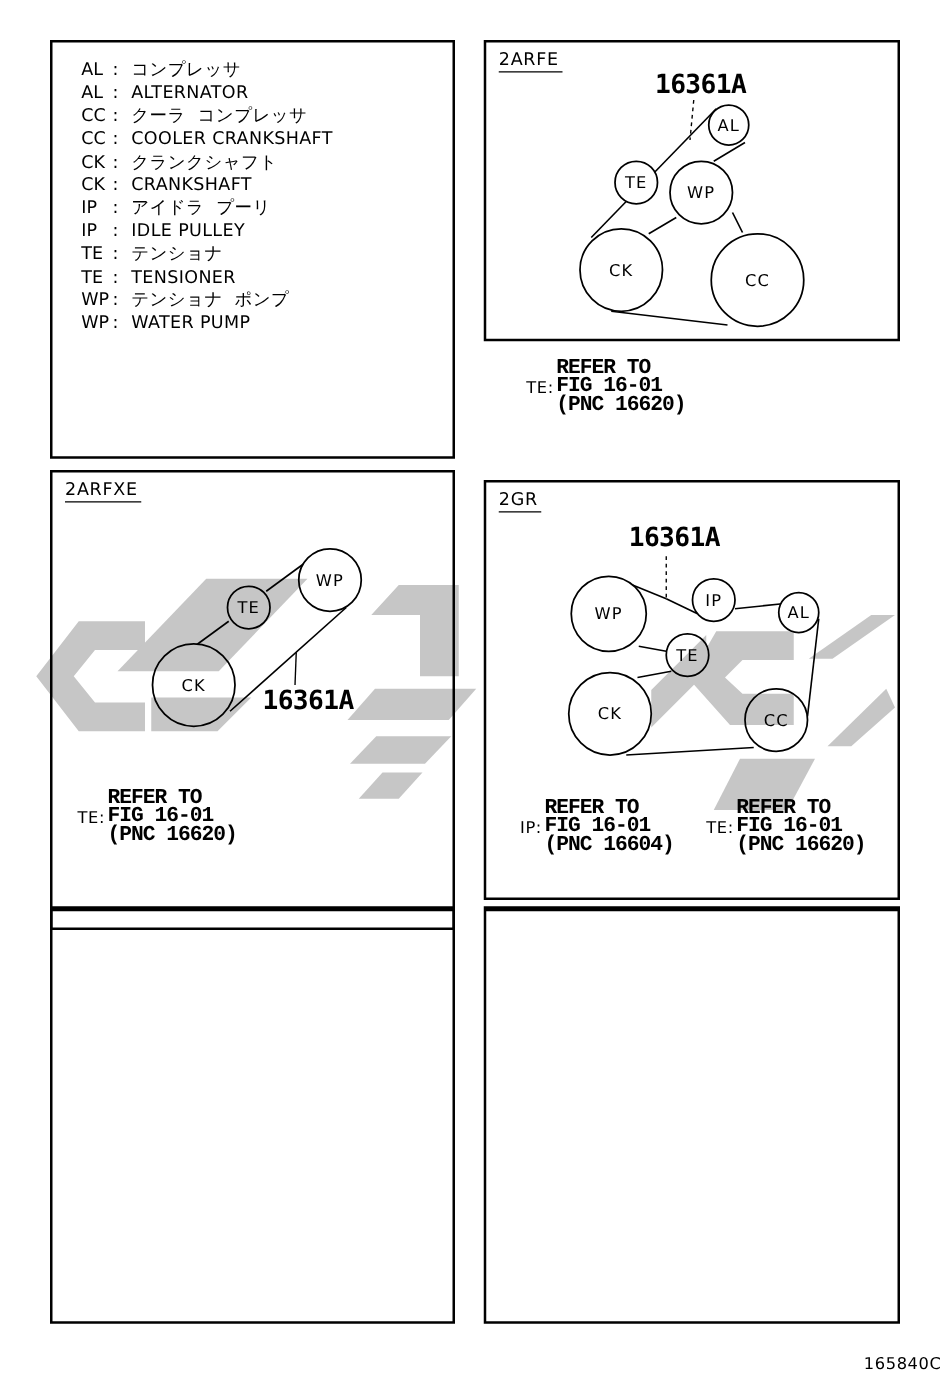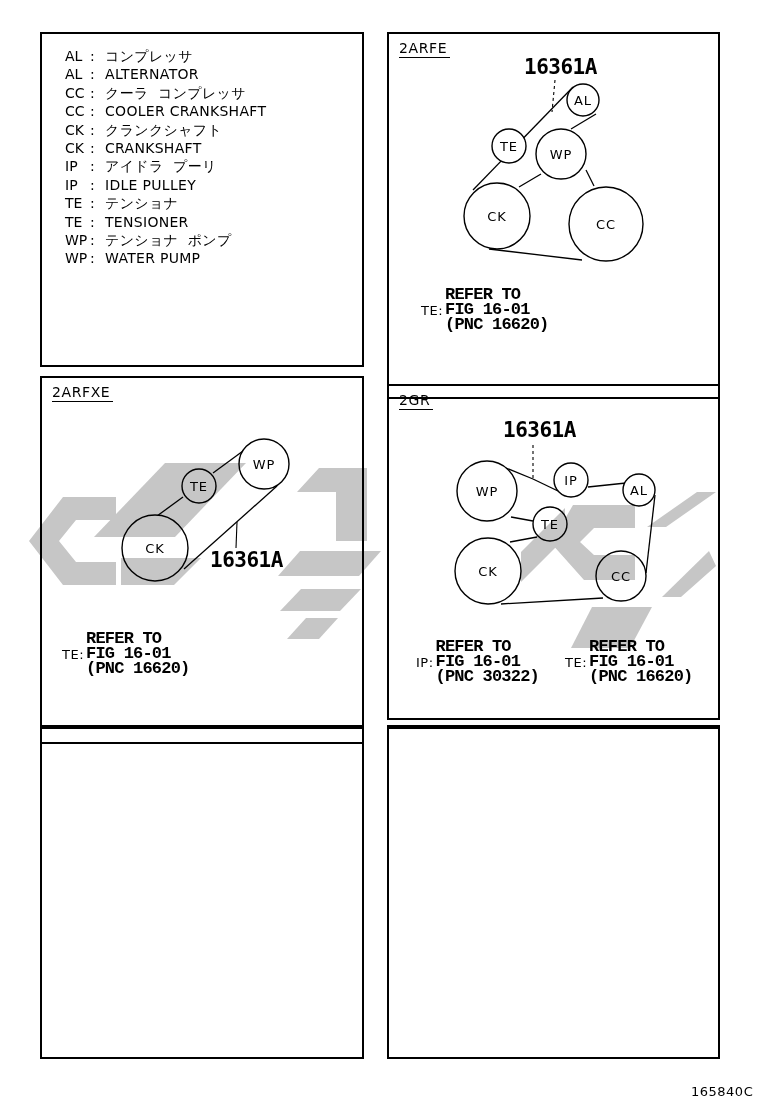--- a/index.html
+++ b/index.html
@@ -1,20 +1,20 @@
 <!DOCTYPE html>
 <html><head>
 <meta charset="utf-8">
 <style>
   html,body{margin:0;padding:0;background:#fff;}
   .page{position:relative;width:760px;height:1112px;background:#fff;overflow:hidden;
         font-family:"DejaVu Sans","Liberation Sans",sans-serif;color:#000;border-radius:32px;}
   .panel{position:absolute;border:2px solid #000;box-sizing:border-box;background:transparent;}
   #panel-legend{left:40px;top:32px;width:324px;height:335px;}
-  #panel-2arfe{left:387px;top:32px;width:333px;height:367px;}
+  #panel-2arfe{left:387px;top:32px;width:333px;height:241px;}
   #panel-2arfxe{left:40px;top:376px;width:324px;height:368px;}
   #panel-2gr{left:387px;top:384px;width:333px;height:336px;}
   #panel-empty-left{left:40px;top:725px;width:324px;height:334px;border-top-width:4px;}
   #panel-empty-right{left:387px;top:725px;width:333px;height:334px;border-top-width:4px;}
 
   .panel-label{position:absolute;left:10px;top:6px;font-size:14px;letter-spacing:.6px;
                border-bottom:1.5px solid #000;padding:0 3px 1px 0;z-index:3;}
 
   .legend{position:absolute;left:23px;top:13px;}
   .legend-row{display:grid;grid-template-columns:25px 15px auto;height:18.4px;line-height:18.4px;
@@ -177,21 +177,21 @@
         <circle cx="163" cy="140" r="17" class="pulley"></circle>
         <text x="163" y="144.5" class="plabel">TE</text>
         <circle cx="101" cy="187" r="33" class="pulley"></circle>
         <text x="101" y="191.5" class="plabel">CK</text>
         <circle cx="234" cy="192" r="25" class="pulley"></circle>
         <text x="234" y="196.5" class="plabel">CC</text>
         <text x="116" y="53" class="pnum">16361A</text>
       </svg>
   <div class="note" style="left: 27px; top: 253px;">
         <span class="note-prefix">IP:</span>
-        <div class="note-lines"><div>REFER TO</div><div>FIG 16-01</div><div>(PNC 30322)</div></div>
+        <div class="note-lines"><div>REFER TO</div><div>FIG 16-01</div><div>(PNC 16604)</div></div>
       </div>
       <div class="note" style="left: 176px; top: 253px;">
         <span class="note-prefix">TE:</span>
         <div class="note-lines"><div>REFER TO</div><div>FIG 16-01</div><div>(PNC 16620)</div></div>
       </div>
     </section>
 
   <section class="panel" id="panel-empty-left"></section>
   <section class="panel" id="panel-empty-right"></section>
 

